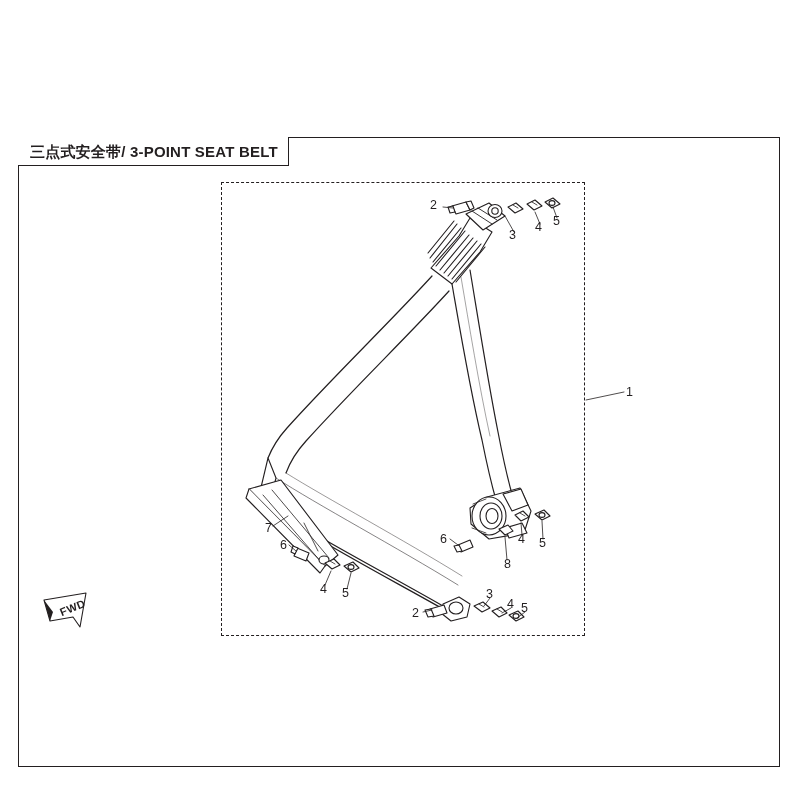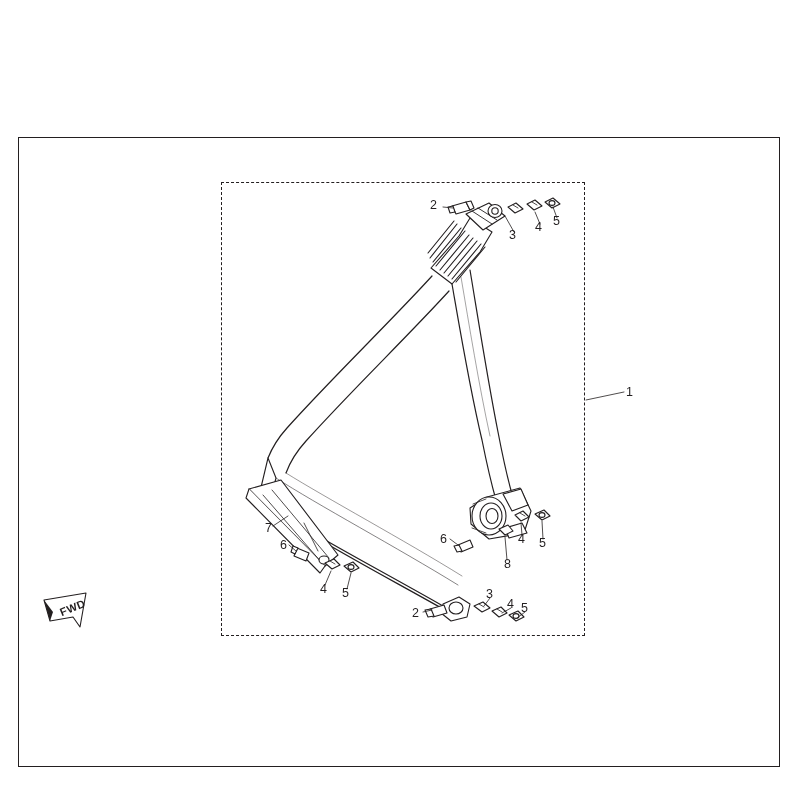--- a/index.html
+++ b/index.html
@@ -86,20 +86,23 @@
     letter-spacing: 0.5px;
   }
 </style>
 </head>
 <body>
 
 <div id="sheet">
 
   <div class="frame"></div>
 
+  <div class="title-box">
+    <span class="title-text">三点式安全带/ 3-POINT SEAT BELT</span>
+  </div>
 
   <div class="dashed-box"></div>
 
   <svg class="art" viewBox="0 0 800 800">
     <g fill="none" stroke="#231f20" stroke-width="1.1" stroke-linejoin="round" stroke-linecap="round">
 
       <g>
         <path d="M44 600 L86 593 L80 627 L73 617 L50 621 Z" fill="#ffffff" stroke="#231f20" stroke-width="1.1"></path>
         <path d="M44 600 L53 612 L50 621 Z" fill="#231f20" stroke="none"></path>
       </g>

